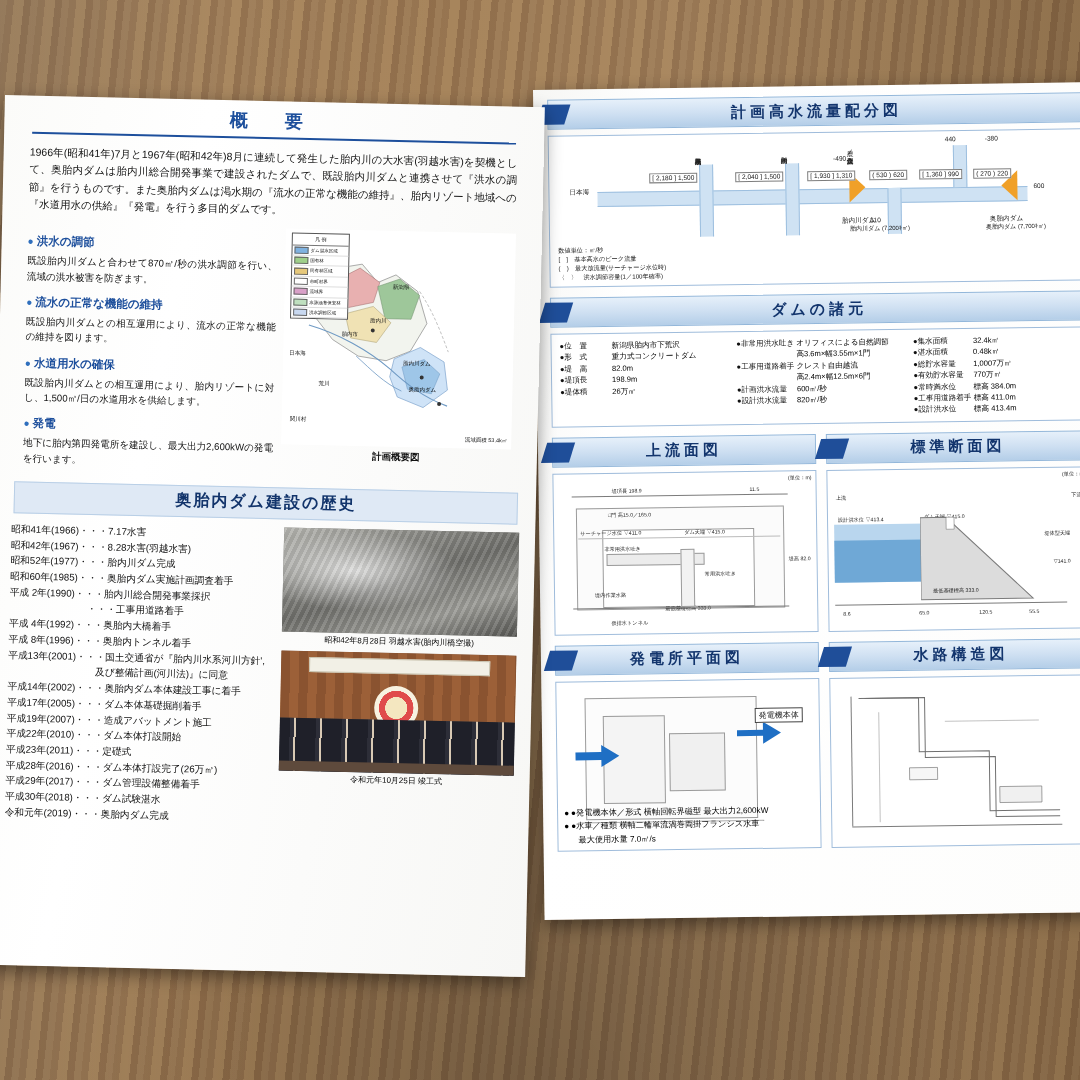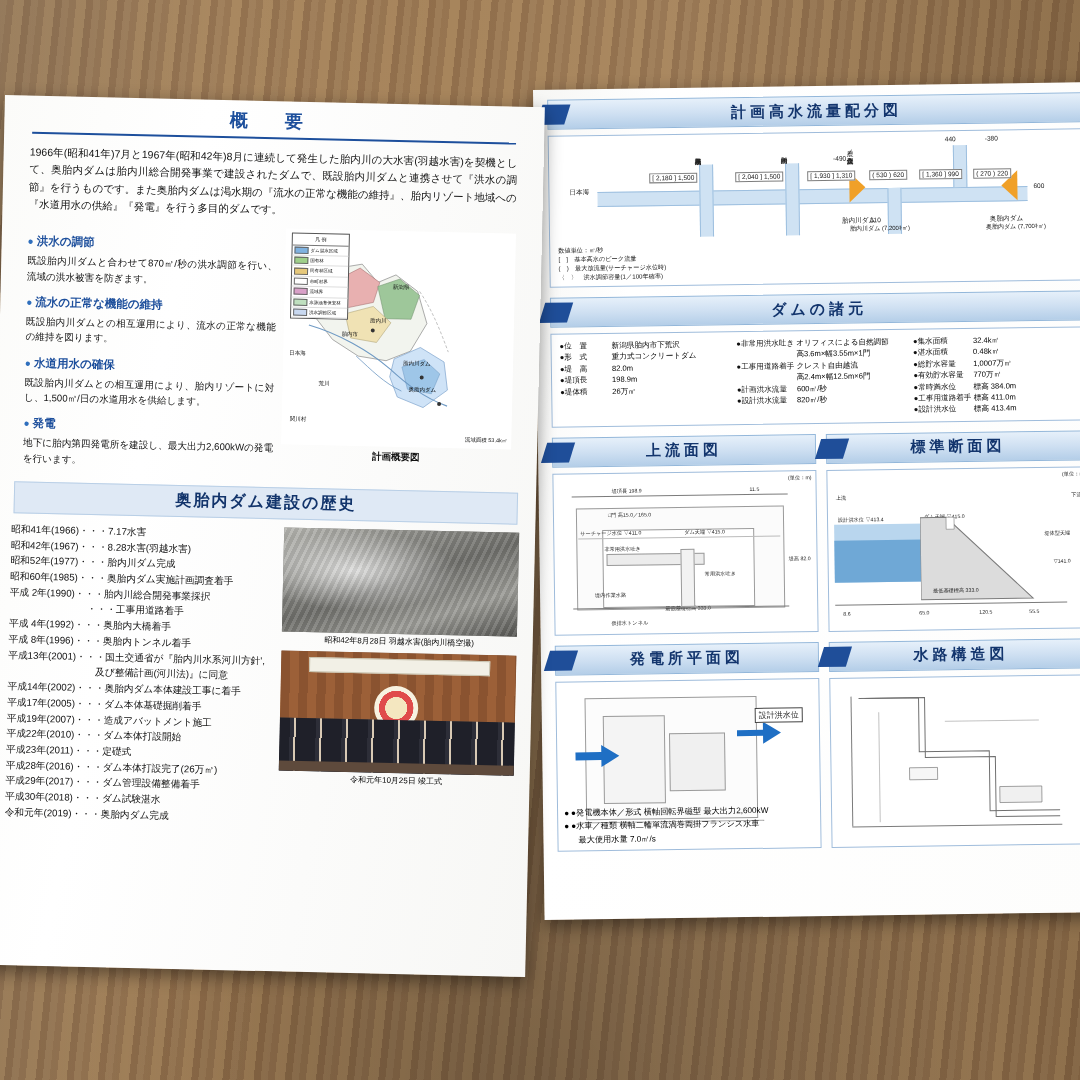--- a/index.html
+++ b/index.html
@@ -355,21 +355,21 @@
       <div class="panel draw" style="height:168px;">
         <div class="fillgray" style="left:28px;top:16px;width:170px;height:120px;background:#fcfcfc;"></div>
         <div class="fillgray" style="left:46px;top:34px;width:60px;height:86px;background:#f4f4f4;"></div>
         <div class="fillgray" style="left:112px;top:52px;width:54px;height:56px;background:#f0f0f0;"></div>
         <svg style="position:absolute;left:18px;top:60px;" width="46" height="30">
           <polygon points="0,10 26,10 26,3 44,14 26,25 26,18 0,18" fill="#1f6fc4"></polygon>
         </svg>
         <svg style="position:absolute;left:176px;top:40px;" width="50" height="34">
           <polygon points="4,22 30,22 30,14 48,25 30,36 30,28 4,28" fill="#1f6fc4" transform="translate(0,-12)"></polygon>
         </svg>
-        <div class="dtxt" style="right:16px;top:28px;font-size:8px;border:1px solid #444;padding:1px 3px;background:#fff;">設計洪水位</div>
+        <div class="dtxt" style="right:16px;top:28px;font-size:8px;border:1px solid #444;padding:1px 3px;background:#fff;">発電機本体</div>
         <div class="dline" style="left:20px;top:140px;width:186px;height:1px;background:#aaa;"></div>
         <div class="notes" style="position:absolute;left:0;bottom:0;width:100%;">
           <div style="font-size:8.2px">●発電機本体／形式 横軸回転界磁型 最大出力2,600kW</div>
           <div style="font-size:8.2px">●水車／種類 横軸二輪単流渦巻両掛フランシス水車</div>
           <div class="sub" style="font-size:8.2px">最大使用水量 7.0㎥/s</div>
         </div>
       </div>
     </div>
     <div style="flex:1;">
       <div class="rbar">

